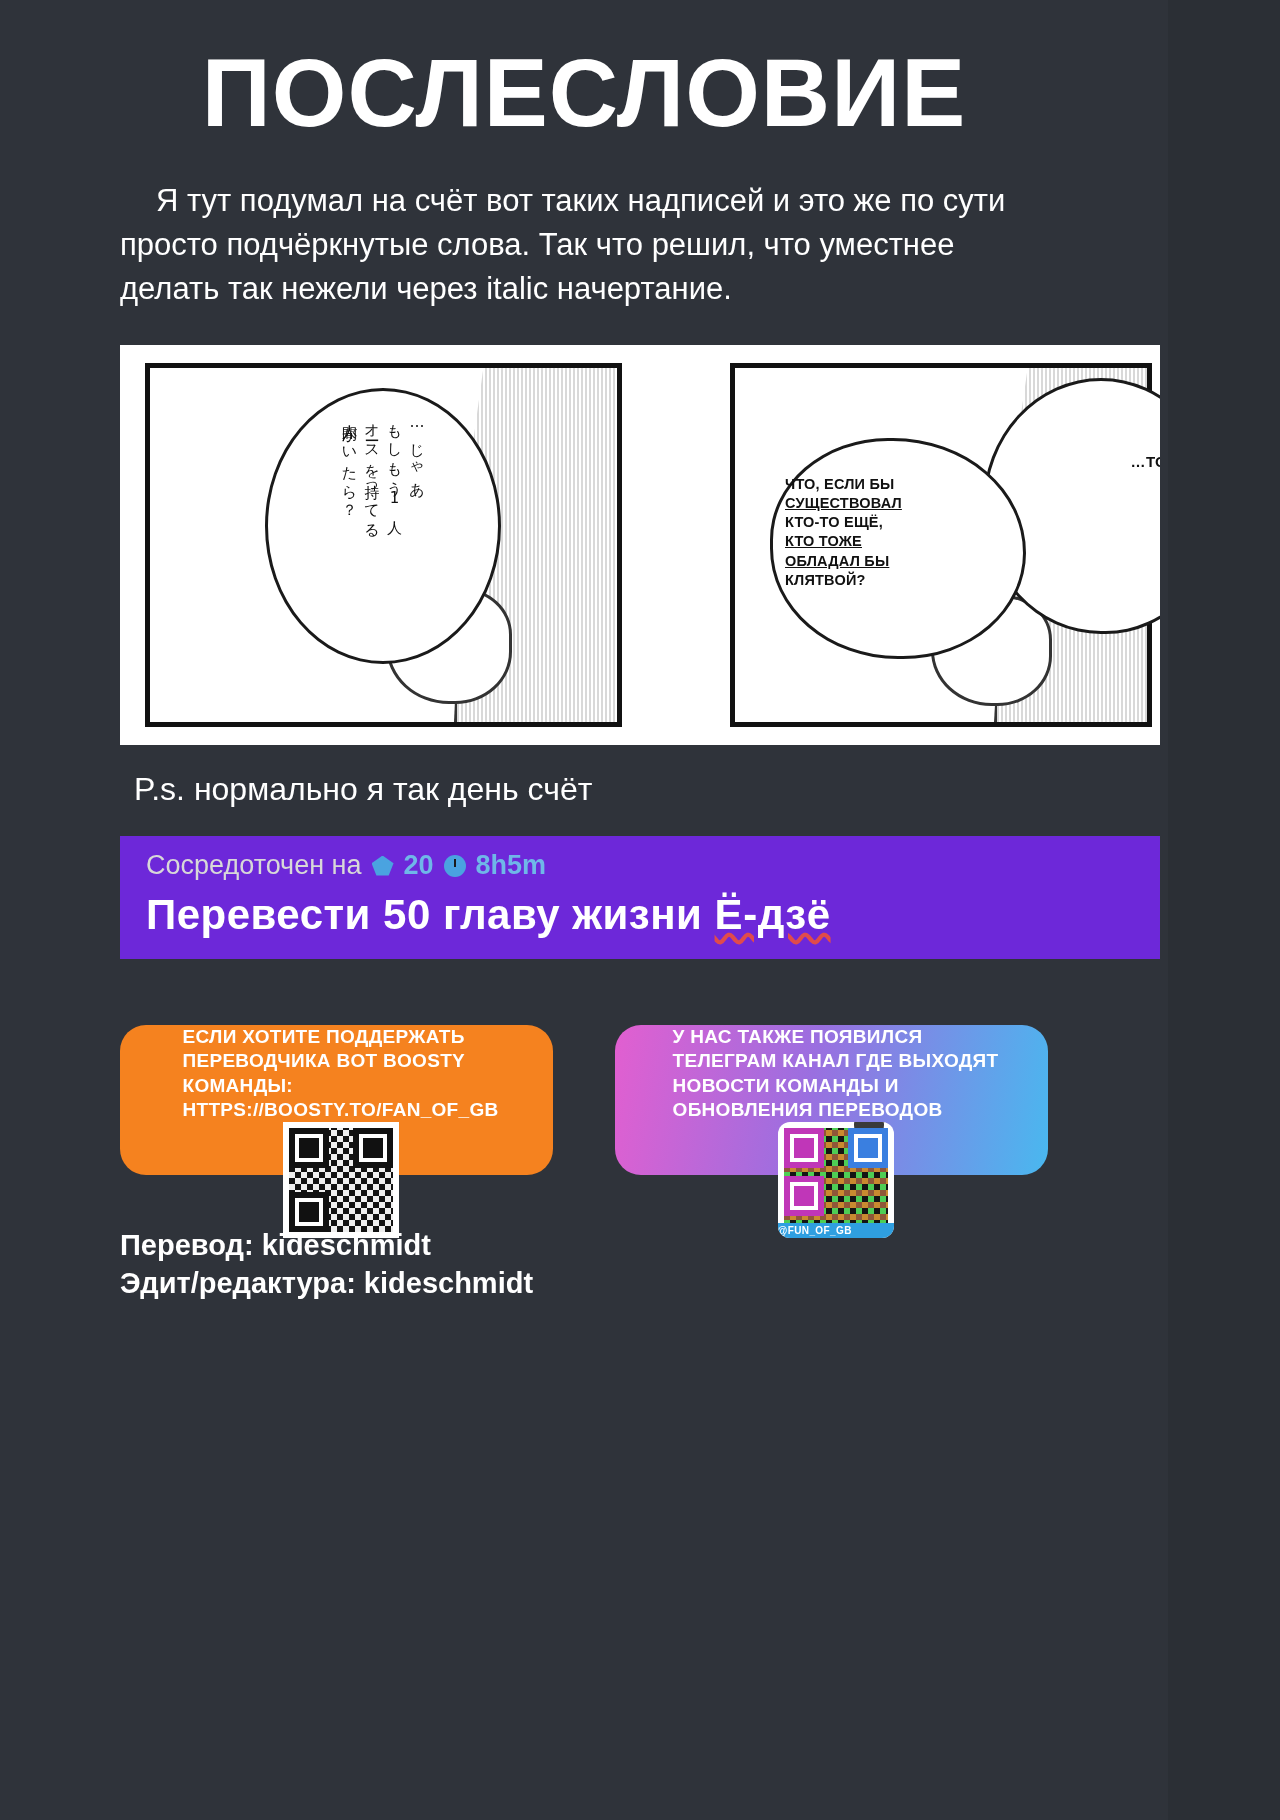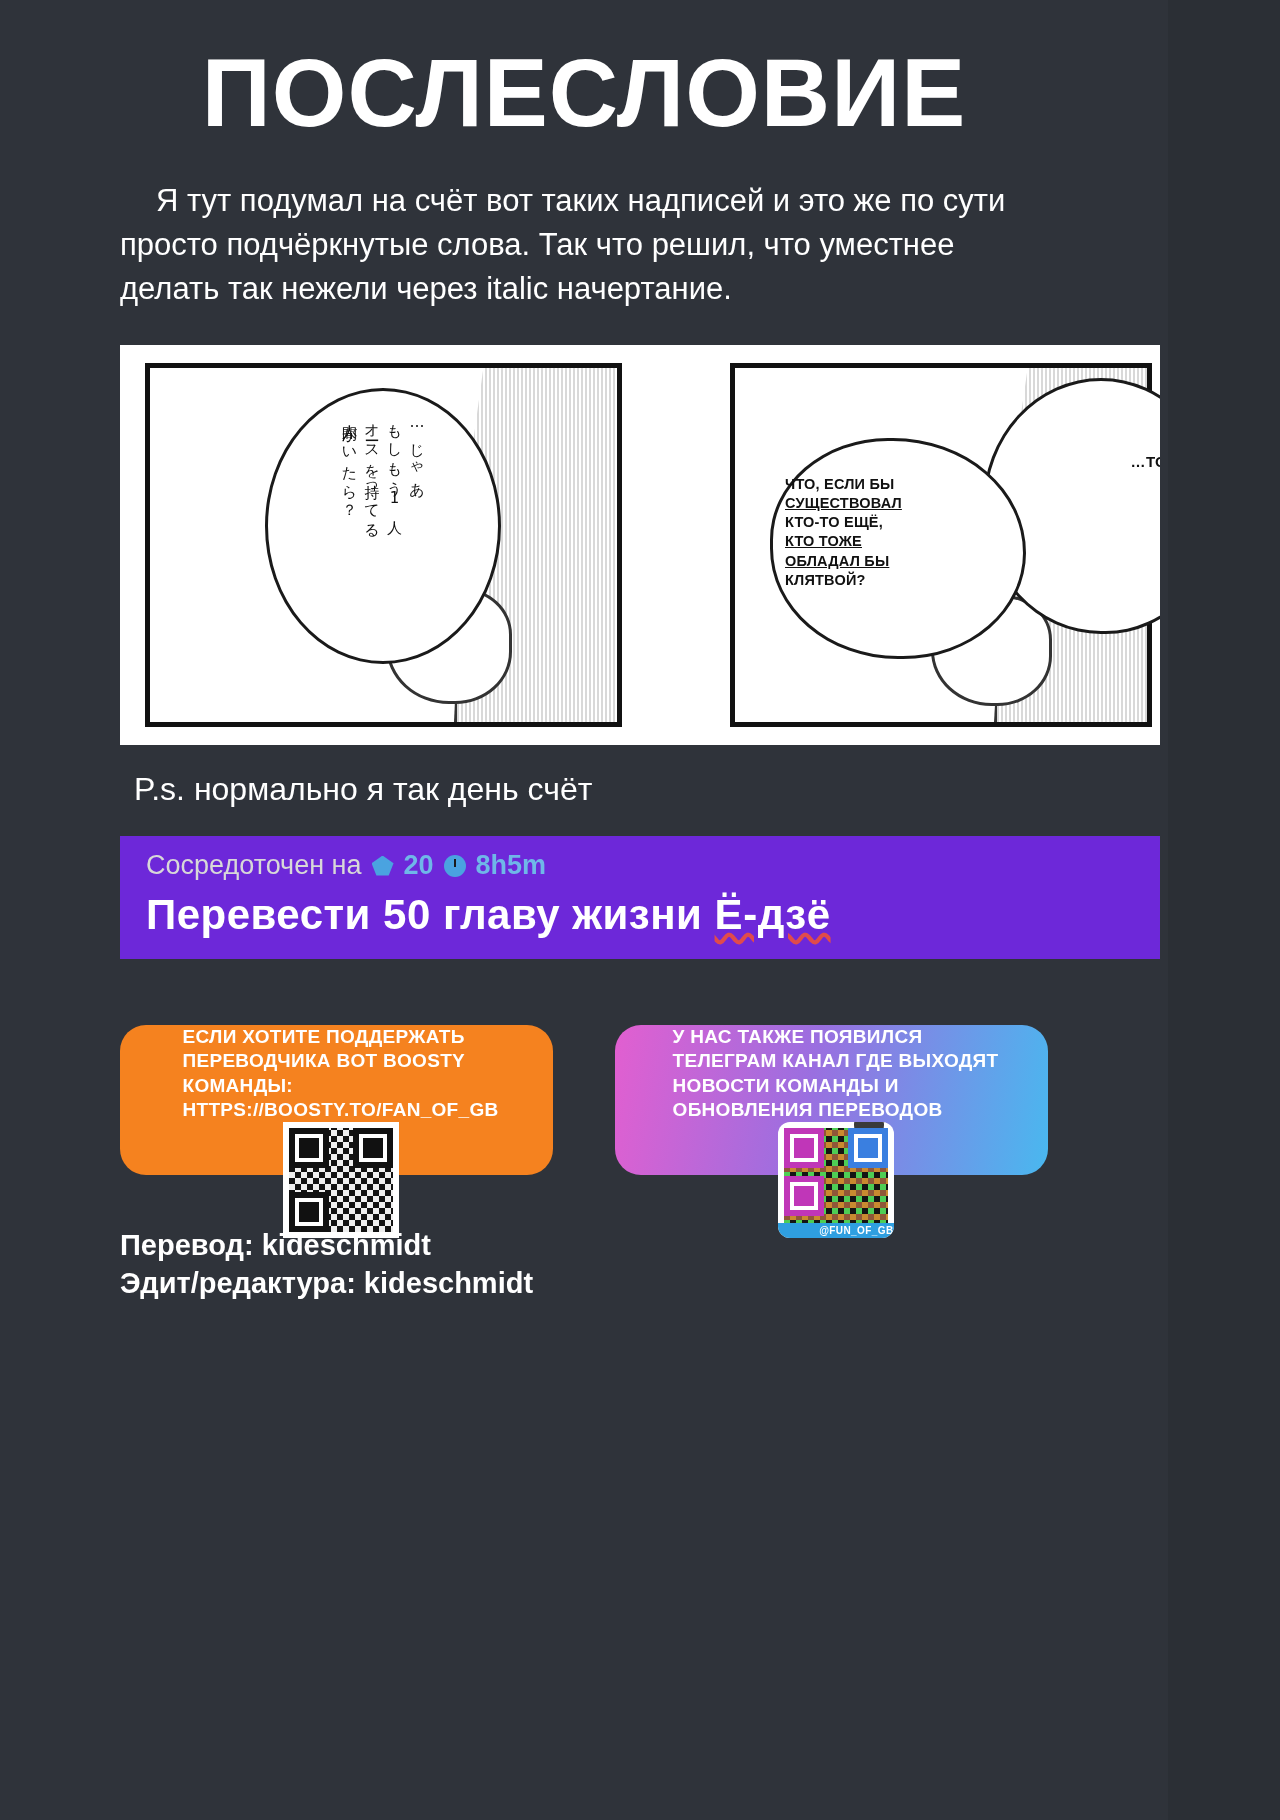--- a/index.html
+++ b/index.html
@@ -286,21 +286,21 @@
       repeating-linear-gradient(90deg, #c036b8 0 6px, #fff 6px 12px),
       repeating-linear-gradient(0deg, #3a7fe0 0 6px, #fff 6px 12px);
   }
   .tg-tag {
     position: absolute;
     left: 0; right: 0; bottom: 0;
     background: #2f9fe0;
     color: #fff;
     font-size: 10px;
     font-weight: bold;
-    text-align: right;
+    text-align: left;
     padding: 2px 0;
     letter-spacing: .4px;
   }
   .tg-avatar {
     position: absolute;
     top: -14px;
     right: 8px;
     width: 30px;
     height: 30px;
     border-radius: 50%;

